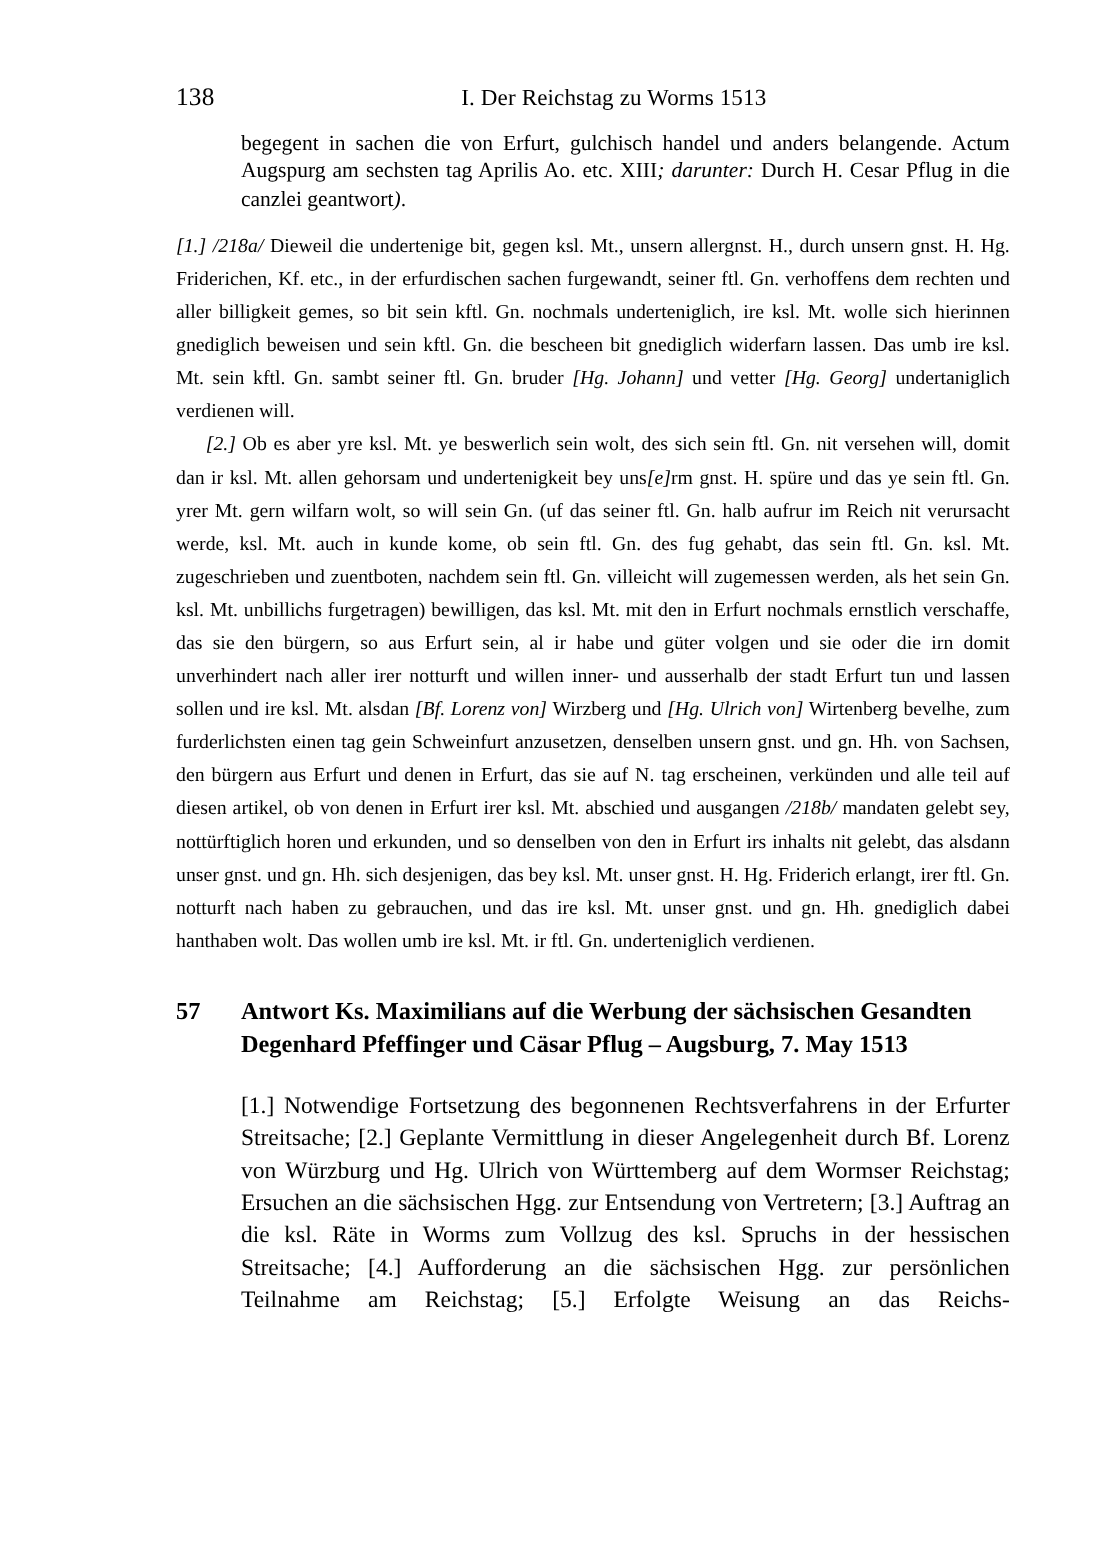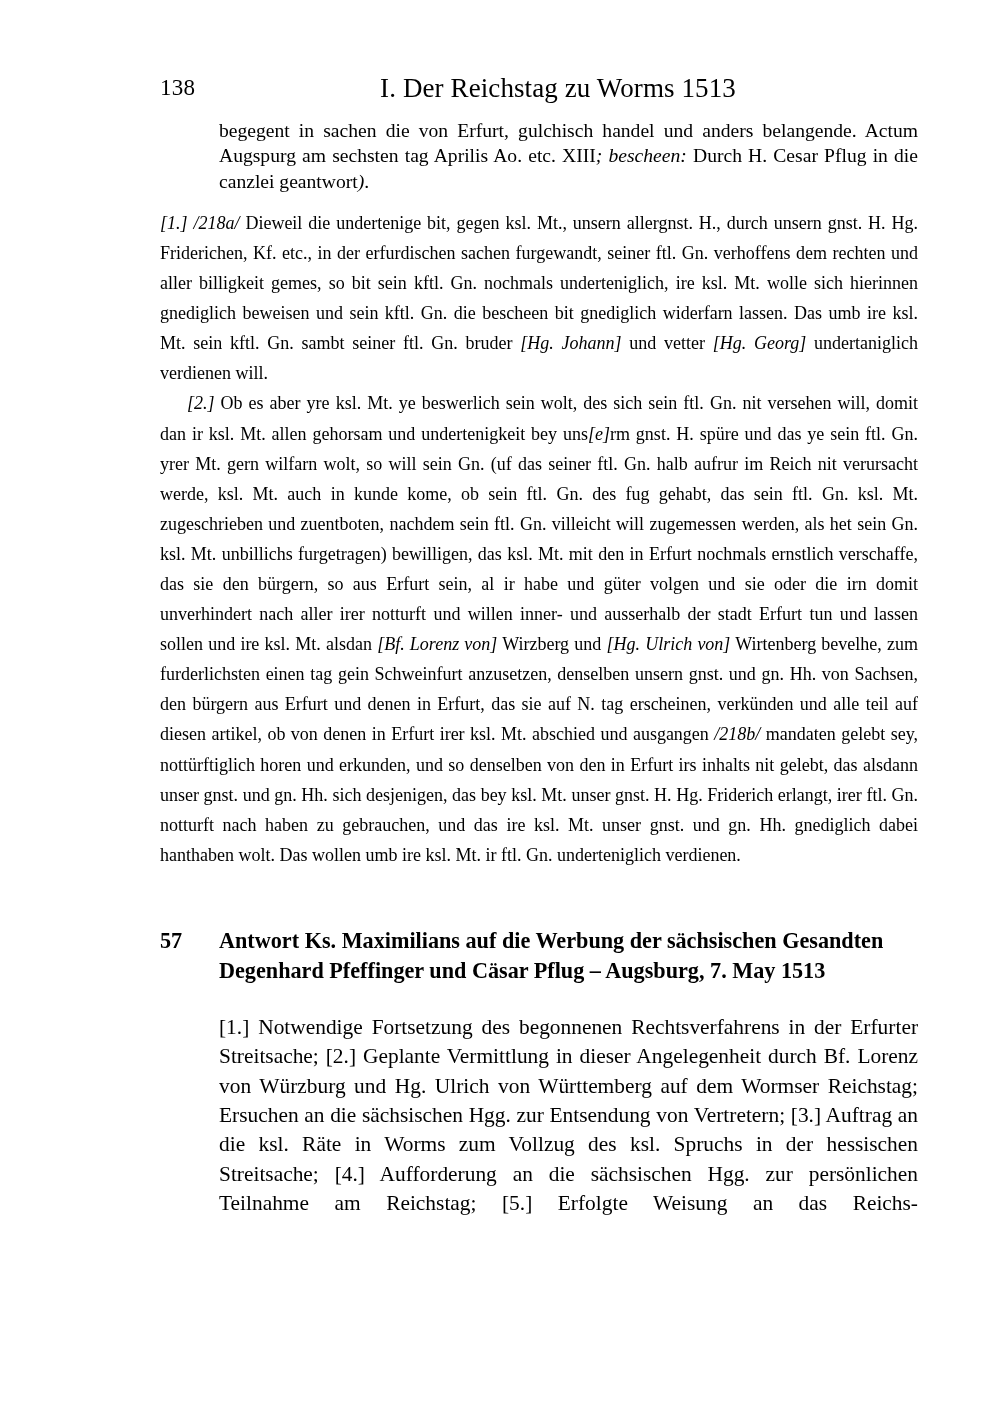--- a/index.html
+++ b/index.html
@@ -38,21 +38,21 @@
     font-size: 23px;
     line-height: 28px;
     letter-spacing: 0.2px;
   }
   .head-title {
     position: absolute;
     left: 16px;
     right: 0;
     top: 0;
     text-align: center;
-    font-size: 27px;
+    font-size: 21px;
     line-height: 28px;
     letter-spacing: 0.1px;
     padding-left: 22px;
   }
 
   
   .body-col {
     position: absolute;
     left: 160px;
     top: 118px;
@@ -85,21 +85,21 @@
   }
   .main-text p.indented {
     text-indent: 27px;
   }
 
   i, .it { font-style: italic; }
 
   
   .section-heading {
     position: relative;
-    margin-top: 56px;
+    margin-top: 34px;
     width: 758px;
     font-weight: bold;
     font-size: 22.2px;
     line-height: 30.4px;
   }
   .section-heading .sec-num {
     position: absolute;
     left: 0;
     top: 0;
     font-weight: bold;
@@ -128,21 +128,21 @@
 
 <div class="page">
 
   <div class="running-head">
     <div class="folio">138</div>
     <div class="head-title">I. Der Reichstag zu Worms 1513</div>
   </div>
 
   <div class="body-col">
 
-    <div class="small-block"><span>begegent in sachen die von Erfurt, gulchisch handel und anders belangende. Actum Augspurg am sechsten tag Aprilis Ao. etc. XIII</span><i>; bescheen:</i><span> Durch H. Cesar Pflug in die canzlei geantwort</span><i>)</i><span>.</span></div>
+    <div class="small-block"><span>begegent in sachen die von Erfurt, gulchisch handel und anders belangende. Actum Augspurg am sechsten tag Aprilis Ao. etc. XIII</span><i>; darunter:</i><span> Durch H. Cesar Pflug in die canzlei geantwort</span><i>)</i><span>.</span></div>
 
     <div class="main-text">
 
       <p><i>[1.] /218a/</i><span> Dieweil die undertenige bit, gegen ksl. Mt., unsern allergnst. H., durch unsern gnst. H. Hg. Friderichen, Kf. etc., in der erfurdischen sachen furgewandt, seiner ftl. Gn. verhoffens dem rechten und aller billigkeit gemes, so bit sein kftl. Gn. nochmals underteniglich, ire ksl. Mt. wolle sich hierinnen gnediglich beweisen und sein kftl. Gn. die bescheen bit gnediglich widerfarn lassen. Das umb ire ksl. Mt. sein kftl. Gn. sambt seiner ftl. Gn. bruder </span><i>[Hg. Johann]</i><span> und vetter </span><i>[Hg. Georg]</i><span> undertaniglich verdienen will.</span></p>
 
       <p class="indented"><i>[2.]</i><span> Ob es aber yre ksl. Mt. ye beswerlich sein wolt, des sich sein ftl. Gn. nit versehen will, domit dan ir ksl. Mt. allen gehorsam und undertenigkeit bey uns</span><i>[e]</i><span>rm gnst. H. spüre und das ye sein ftl. Gn. yrer Mt. gern wilfarn wolt, so will sein Gn. (uf das seiner ftl. Gn. halb aufrur im Reich nit verursacht werde, ksl. Mt. auch in kunde kome, ob sein ftl. Gn. des fug gehabt, das sein ftl. Gn. ksl. Mt. zugeschrieben und zuentboten, nachdem sein ftl. Gn. villeicht will zugemessen werden, als het sein Gn. ksl. Mt. unbillichs furgetragen) bewilligen, das ksl. Mt. mit den in Erfurt nochmals ernstlich verschaffe, das sie den bürgern, so aus Erfurt sein, al ir habe und güter volgen und sie oder die irn domit unverhindert nach aller irer notturft und willen inner- und ausserhalb der stadt Erfurt tun und lassen sollen und ire ksl. Mt. alsdan </span><i>[Bf. Lorenz von]</i><span> Wirzberg und </span><i>[Hg. Ulrich von]</i><span> Wirtenberg bevelhe, zum furderlichsten einen tag gein Schweinfurt anzusetzen, denselben unsern gnst. und gn. Hh. von Sachsen, den bürgern aus Erfurt und denen in Erfurt, das sie auf N. tag erscheinen, verkünden und alle teil auf diesen artikel, ob von denen in Erfurt irer ksl. Mt. abschied und ausgangen </span><i>/218b/</i><span> mandaten gelebt sey, nottürftiglich horen und erkunden, und so denselben von den in Erfurt irs inhalts nit gelebt, das alsdann unser gnst. und gn. Hh. sich desjenigen, das bey ksl. Mt. unser gnst. H. Hg. Friderich erlangt, irer ftl. Gn. notturft nach haben zu gebrauchen, und das ire ksl. Mt. unser gnst. und gn. Hh. gnediglich dabei hanthaben wolt. Das wollen umb ire ksl. Mt. ir ftl. Gn. underteniglich verdienen.</span></p>
 
     </div>
 
     <div class="section-heading">

